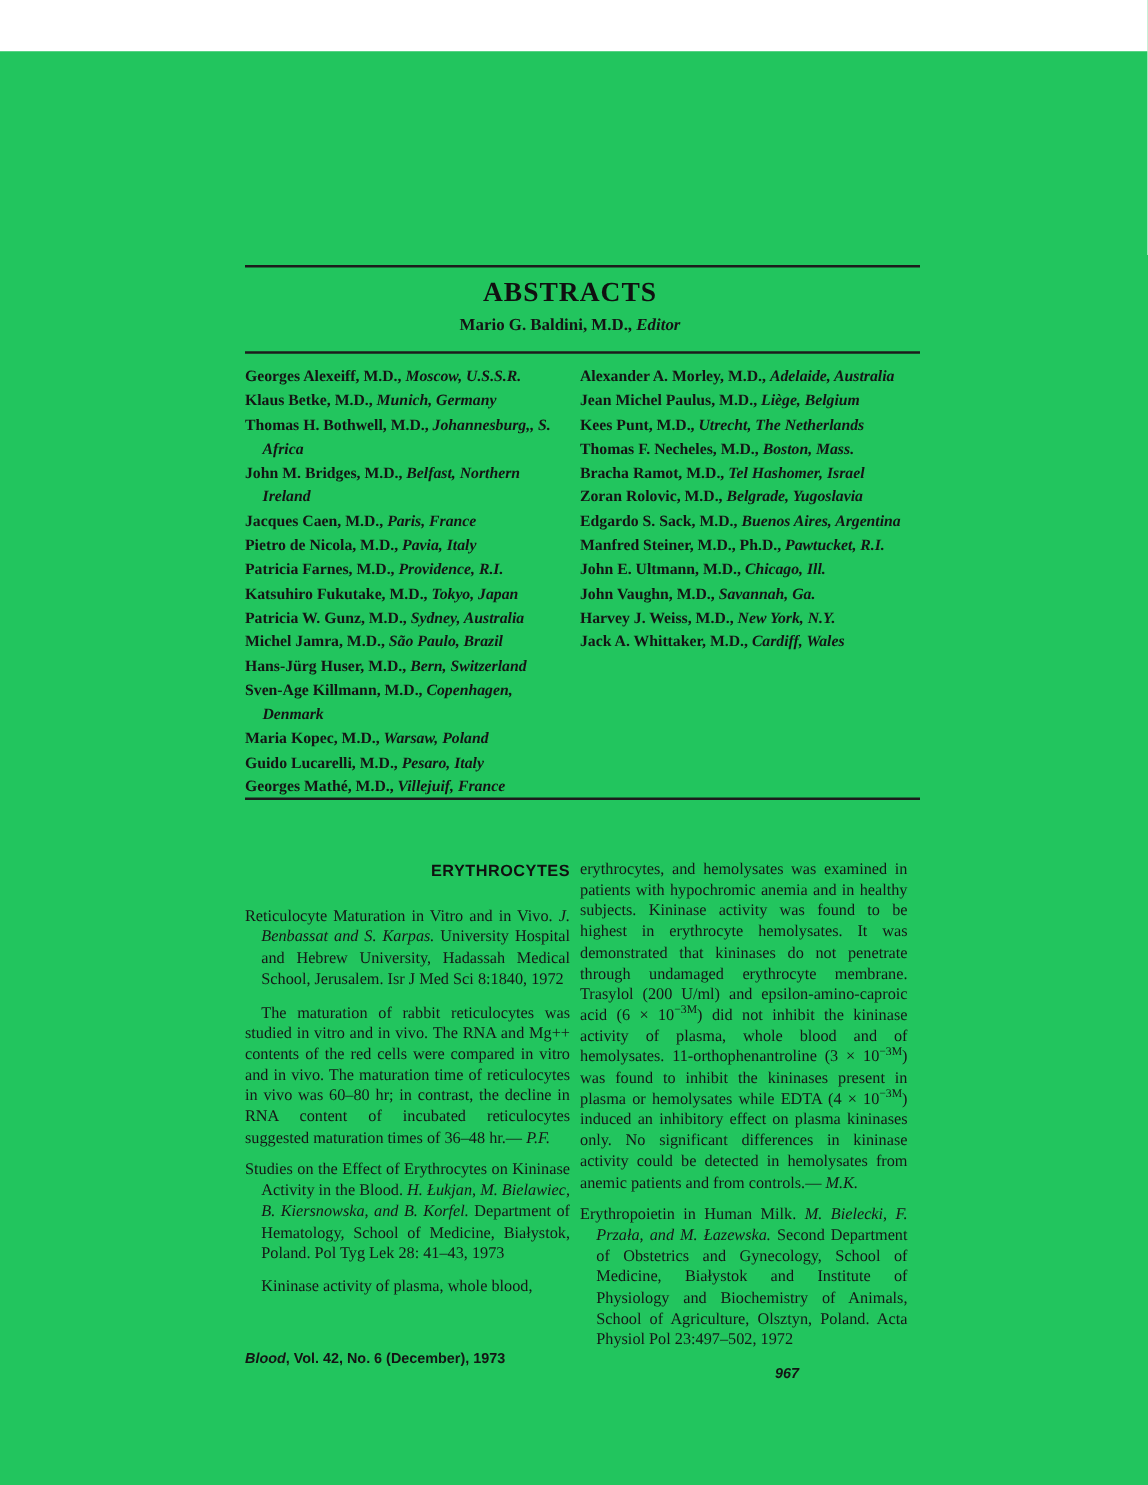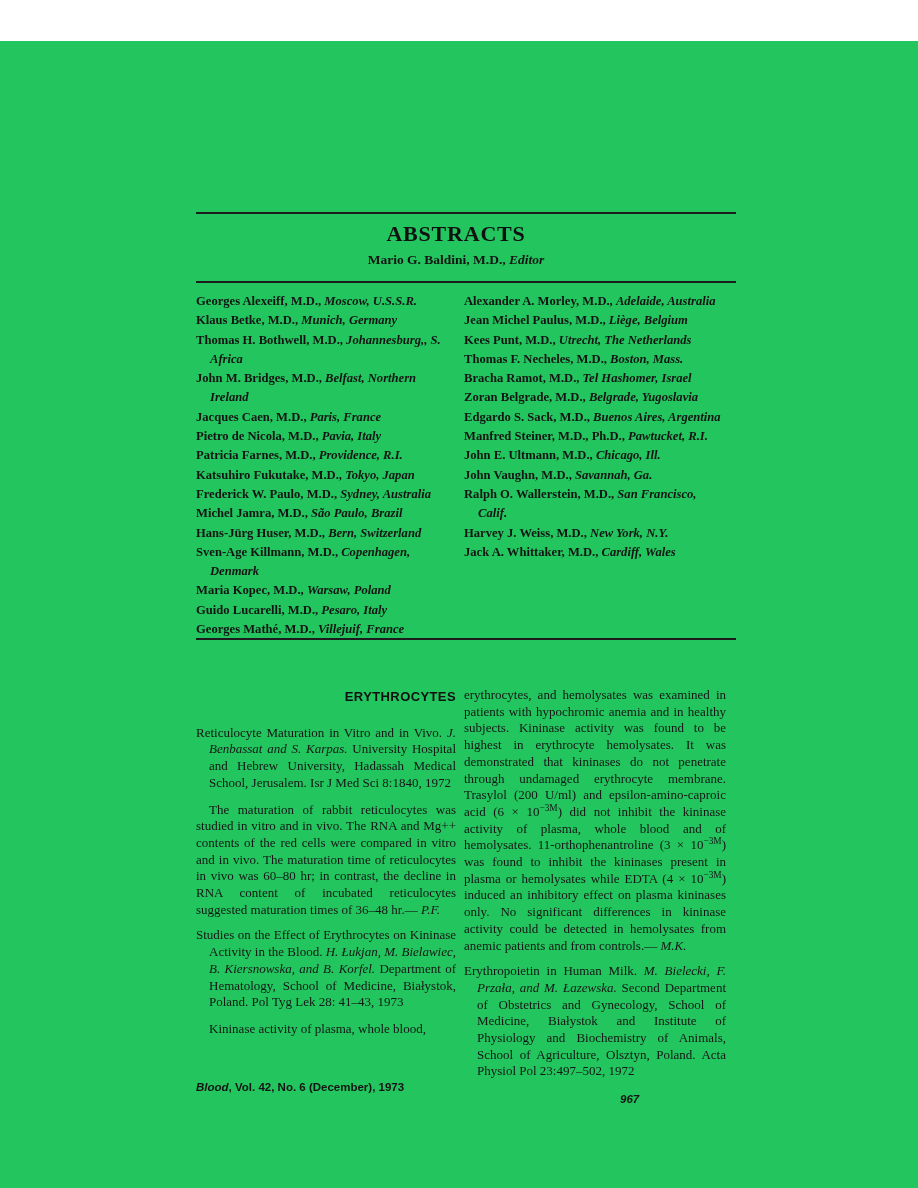--- a/index.html
+++ b/index.html
@@ -129,40 +129,39 @@
 
   <div class="board board-left">
       <div class="board-entry"><span>Georges Alexeiff, M.D., </span><span class="it">Moscow, U.S.S.R.</span></div>
       <div class="board-entry"><span>Klaus Betke, M.D., </span><span class="it">Munich, Germany</span></div>
       <div class="board-entry"><span>Thomas H. Bothwell, M.D., </span><span class="it">Johannesburg,, S. Africa</span></div>
       <div class="board-entry"><span>John M. Bridges, M.D., </span><span class="it">Belfast, Northern Ireland</span></div>
       <div class="board-entry"><span>Jacques Caen, M.D., </span><span class="it">Paris, France</span></div>
       <div class="board-entry"><span>Pietro de Nicola, M.D., </span><span class="it">Pavia, Italy</span></div>
       <div class="board-entry"><span>Patricia Farnes, M.D., </span><span class="it">Providence, R.I.</span></div>
       <div class="board-entry"><span>Katsuhiro Fukutake, M.D., </span><span class="it">Tokyo, Japan</span></div>
-      <div class="board-entry"><span>Frederick W. Paulo, M.D., </span><span class="it">Sydney, Australia</span></div>
+      <div class="board-entry"><span>Patricia W. Gunz, M.D., </span><span class="it">Sydney, Australia</span></div>
       <div class="board-entry"><span>Michel Jamra, M.D., </span><span class="it">São Paulo, Brazil</span></div>
       <div class="board-entry"><span>Hans-Jürg Huser, M.D., </span><span class="it">Bern, Switzerland</span></div>
       <div class="board-entry"><span>Sven-Age Killmann, M.D., </span><span class="it">Copenhagen, Denmark</span></div>
       <div class="board-entry"><span>Maria Kopec, M.D., </span><span class="it">Warsaw, Poland</span></div>
       <div class="board-entry"><span>Guido Lucarelli, M.D., </span><span class="it">Pesaro, Italy</span></div>
       <div class="board-entry"><span>Georges Mathé, M.D., </span><span class="it">Villejuif, France</span></div>
     </div>
   <div class="board board-right">
       <div class="board-entry"><span>Alexander A. Morley, M.D., </span><span class="it">Adelaide, Australia</span></div>
       <div class="board-entry"><span>Jean Michel Paulus, M.D., </span><span class="it">Liège, Belgium</span></div>
       <div class="board-entry"><span>Kees Punt, M.D., </span><span class="it">Utrecht, The Netherlands</span></div>
       <div class="board-entry"><span>Thomas F. Necheles, M.D., </span><span class="it">Boston, Mass.</span></div>
       <div class="board-entry"><span>Bracha Ramot, M.D., </span><span class="it">Tel Hashomer, Israel</span></div>
-      <div class="board-entry"><span>Zoran Belgrade, M.D., </span><span class="it">Belgrade, Yugoslavia</span></div>
+      <div class="board-entry"><span>Zoran Rolovic, M.D., </span><span class="it">Belgrade, Yugoslavia</span></div>
       <div class="board-entry"><span>Edgardo S. Sack, M.D., </span><span class="it">Buenos Aires, Argentina</span></div>
       <div class="board-entry"><span>Manfred Steiner, M.D., Ph.D., </span><span class="it">Pawtucket, R.I.</span></div>
       <div class="board-entry"><span>John E. Ultmann, M.D., </span><span class="it">Chicago, Ill.</span></div>
       <div class="board-entry"><span>John Vaughn, M.D., </span><span class="it">Savannah, Ga.</span></div>
-      <div class="board-entry"><span>Ralph O. Wallerstein, M.D., </span><span class="it">San Francisco, Calif.</span></div>
       <div class="board-entry"><span>Harvey J. Weiss, M.D., </span><span class="it">New York, N.Y.</span></div>
       <div class="board-entry"><span>Jack A. Whittaker, M.D., </span><span class="it">Cardiff, Wales</span></div>
     </div>
 
   <div class="rule rule-low"></div>
 
   <div class="col col-left">
     <h2 class="section-heading">ERYTHROCYTES</h2>
     <p class="citation"><span>Reticulocyte Maturation in Vitro and in Vivo. </span><span class="it">J. Benbassat and S. Karpas.</span><span> University Hospital and Hebrew University, Hadassah Medical School, Jerusalem. Isr J Med Sci 8:1840, 1972</span></p>
     <p class="body-para"><span>The maturation of rabbit reticulocytes was studied in vitro and in vivo. The RNA and Mg++ contents of the red cells were compared in vitro and in vivo. The maturation time of reticulocytes in vivo was 60–80 hr; in contrast, the decline in RNA content of incubated reticulocytes suggested maturation times of 36–48 hr.— </span><span class="it">P.F.</span></p>

